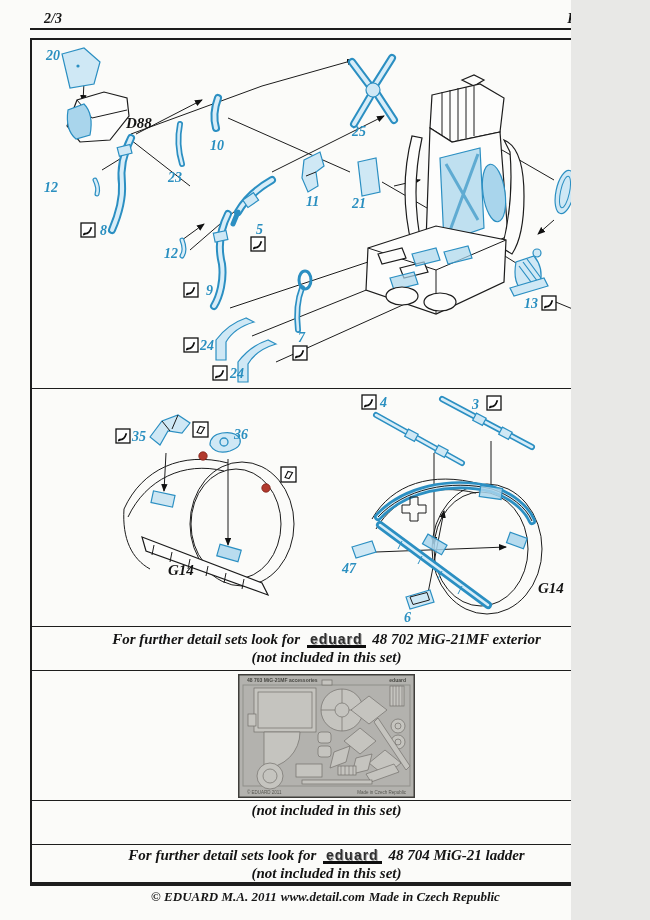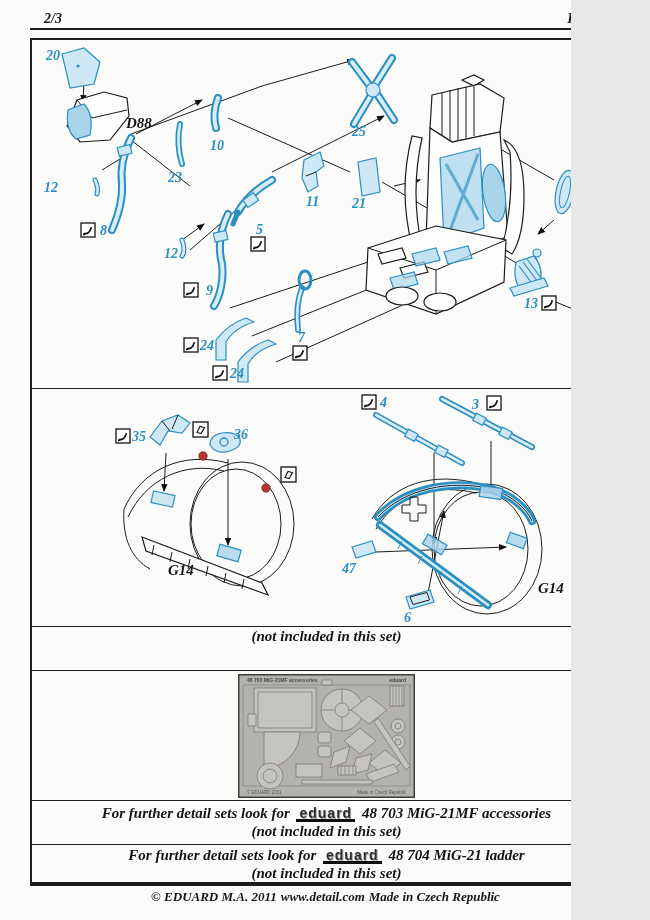--- a/index.html
+++ b/index.html
@@ -334,20 +334,25 @@
         <text class="plbl" x="310" y="184">47</text>
         <g>
           <polygon class="pe" points="374,208 398,201 402,213 378,220"></polygon>
           <polygon class="bko" stroke="#2b8fc2" points="378,208 395,203.5 397.5,211 381,215.5"></polygon>
         </g>
         <text class="plbl" x="372" y="233">6</text>
       </svg>
     </div>
 
     <div class="sec note" id="sec-n1">
+      <div class="ln1">
+        <span>For further detail sets look for</span>
+        <span class="logo">eduard</span>
+        <span>48 702 MiG-21MF exterior</span>
+      </div>
       <div class="ln2">(not included in this set)</div>
     </div>
 
     <div class="sec" id="sec-fret">
       <svg width="177" height="124" viewBox="0 0 177 124">
         <rect x="0.75" y="0.75" width="175.5" height="122.5" fill="#b3b2ae" stroke="#3f3e3b" stroke-width="1.5"></rect>
         <rect x="5" y="11" width="167" height="101" fill="none" stroke="#908f8a" stroke-width="1"></rect>
         <text class="fret-txt" x="9" y="8">48 703 MiG-21MF accessories</text>
         <text class="fret-txt" x="168" y="8" text-anchor="end">eduard</text>
         <g>
@@ -380,25 +385,20 @@
           <rect class="fret-part" x="64" y="106" width="70" height="4"></rect>
           <rect class="fret-part" x="10" y="40" width="8" height="12"></rect>
           <rect class="fret-part" x="84" y="6" width="10" height="5"></rect>
         </g>
         <text class="fret-txt2" x="9" y="120">© EDUARD 2011</text>
         <text class="fret-txt2" x="168" y="120" text-anchor="end">Made in Czech Republic</text>
       </svg>
     </div>
 
     <div class="sec note" id="sec-n2">
-      <div class="ln1">
-        <span>For further detail sets look for</span>
-        <span class="logo">eduard</span>
-        <span>48 703 MiG-21MF accessories</span>
-      </div>
       <div class="ln2">(not included in this set)</div>
     </div>
 
     <div class="sec note" id="sec-n3">
       <div class="ln1">
         <span>For further detail sets look for</span>
         <span class="logo">eduard</span>
         <span>48 704 MiG-21 ladder</span>
       </div>
       <div class="ln2">(not included in this set)</div>

